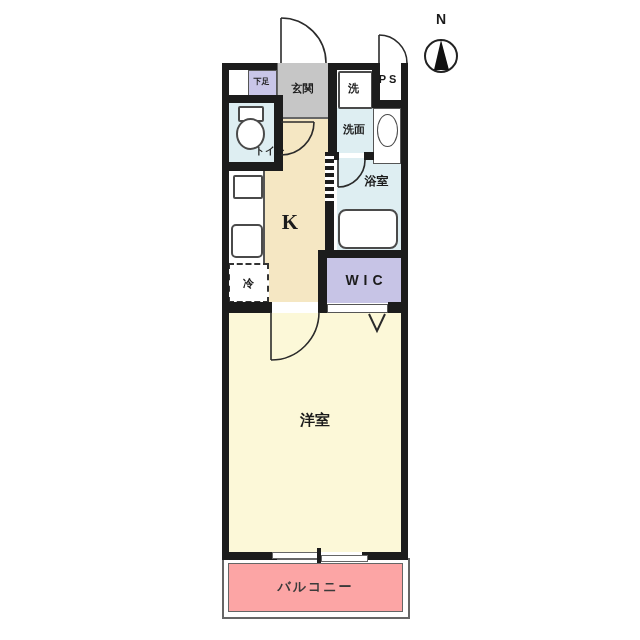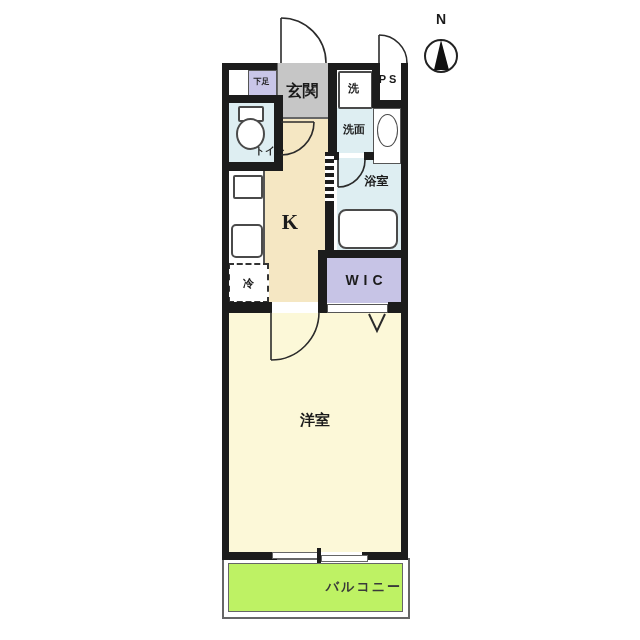--- a/index.html
+++ b/index.html
@@ -74,29 +74,29 @@
   <div class="fixture" style="left:236px;top:118px;width:25px;height:28px;border-radius:50%;"></div>
   <div class="thinbox" style="left:373px;top:108px;width:26px;height:54px;"></div>
   <div class="fixture" style="left:377px;top:114px;width:19px;height:31px;border-radius:50%;border-width:1.5px;"></div>
   <div class="fixture" style="left:338px;top:209px;width:56px;height:36px;border-radius:8px;"></div>
   <div class="fixture" style="left:233px;top:175px;width:26px;height:20px;border-radius:2px;"></div>
   <div class="fixture" style="left:231px;top:224px;width:28px;height:30px;border-radius:5px;"></div>
   <div class="dashedbox" style="left:228px;top:263px;width:37px;height:36px;"></div>
   <div class="thinbox" style="left:327px;top:304px;width:59px;height:7px;z-index:11;"></div>
 
   <div class="abs" style="left:222px;top:558px;width:184px;height:57px;border:2px solid #666;z-index:2;background:#fff;"></div>
-  <div class="abs flexc" style="left:228px;top:563px;width:173px;height:47px;border:1px solid #666;background:#bef264;z-index:3;justify-content:flex-end;">
+  <div class="abs flexc" style="left:228px;top:563px;width:173px;height:47px;border:1px solid #666;background:#fca5a5;z-index:3;">
     <span class="lbl" style="position:static;font-size:13px;letter-spacing:2px;color:#3a3a3a;">バルコニー</span>
   </div>
 
   <div class="thinbox" style="left:272px;top:552px;width:45px;height:5px;z-index:11;border-color:#666;"></div>
   <div class="thinbox" style="left:321px;top:555px;width:45px;height:5px;z-index:11;border-color:#666;"></div>
   <div class="wall" style="left:317px;top:548px;width:4px;height:15px;z-index:12;"></div>
 
-  <div class="lbl" style="left:277px;top:82px;width:51px;font-size:16px;">玄関</div>
+  <div class="lbl" style="left:277px;top:82px;width:51px;font-size:11px;">玄関</div>
   <div class="lbl flexc" style="left:248px;top:70px;width:27px;height:25px;font-size:8px;color:#222;">下足</div>
   <div class="lbl flexc" style="left:338px;top:71px;width:31px;height:34px;font-size:11px;">洗</div>
   <div class="lbl" style="left:374px;top:73px;width:30px;font-size:11px;letter-spacing:3px;">PS</div>
   <div class="lbl" style="left:229px;top:145px;width:46px;font-size:10px;margin-left:18px;">トイレ</div>
   <div class="lbl" style="left:334px;top:123px;width:40px;font-size:11px;">洗面</div>
   <div class="lbl" style="left:352px;top:175px;width:49px;font-size:12px;">浴室</div>
   <div class="lbl" style="left:276px;top:211px;width:28px;font-size:21px;font-family:'Liberation Serif','DejaVu Serif',serif;font-weight:600;">K</div>
   <div class="lbl flexc" style="left:228px;top:263px;width:41px;height:40px;font-size:11px;">冷</div>
   <div class="lbl flexc" style="left:327px;top:258px;width:74px;height:45px;font-size:14px;letter-spacing:5px;text-indent:5px;">WIC</div>
   <div class="lbl" style="left:229px;top:412px;width:172px;font-size:15px;">洋室</div>

